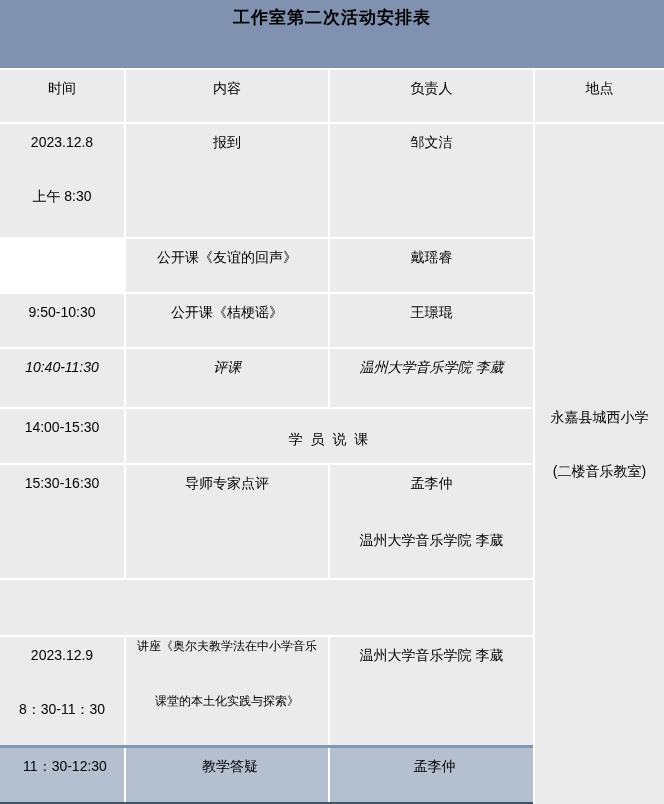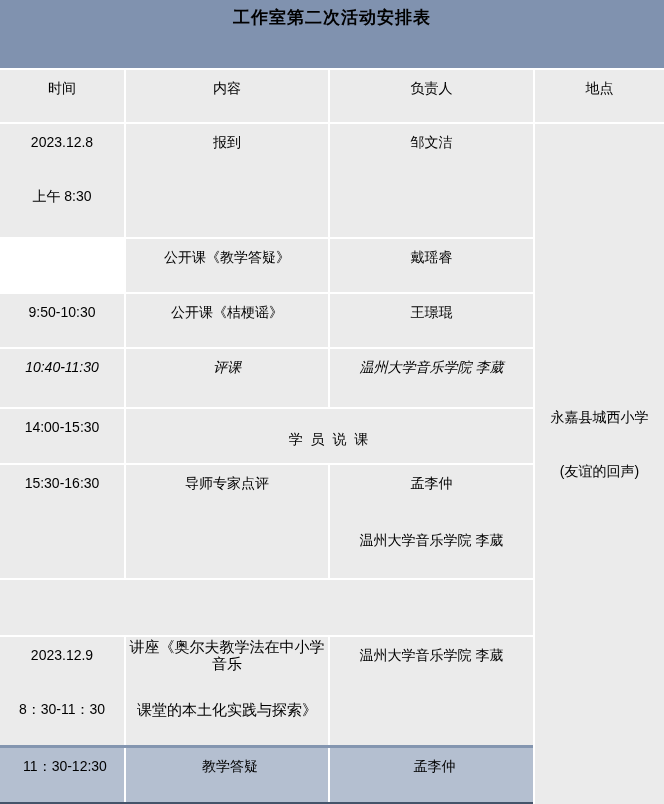--- a/index.html
+++ b/index.html
@@ -53,23 +53,23 @@
     left:535px;width:129px;top:124px;height:680px;
     justify-content:center;padding-top:16px;padding-bottom:56px;
   }
   
   .hl{background:var(--highlight_row_bg);padding-left:6px;}
   .divider{position:absolute;left:0;top:745px;width:533px;height:3px;background:var(--divider);}
   .bottom-edge{position:absolute;left:0;top:802px;width:533px;height:2px;background:var(--bottom_edge);}
   
   .mt34{margin-top:34px;}
   .mt37{margin-top:37px;}
-  .mt30{margin-top:30px;font-family:Liberation Serif, serif;}
+  .mt30{margin-top:38px;font-family:Liberation Serif, serif;}
   .pt5{padding-top:5px;justify-content:center;}
-  .small{font-size:15px;line-height:17px;padding-top:1px;}
+  .small{font-size:12px;line-height:17px;padding-top:1px;}
   .spaced{letter-spacing:2px;}
 </style>
 </head>
 <body>
 
 <div class="page">
 
   <div class="titlebar">
     <span>工作室第二次活动安排表</span>
   </div>
@@ -92,21 +92,21 @@
     <span class="mt34">上午 8:30</span>
   </div>
   <div class="cell c2 r1">
     <span>报到</span>
   </div>
   <div class="cell c3 r1">
     <span>邹文洁</span>
   </div>
 
   <div class="cell c2 r2">
-    <span>公开课《教学答疑》</span>
+    <span>公开课《友谊的回声》</span>
   </div>
   <div class="cell c3 r2">
     <span>戴瑶睿</span>
   </div>
 
   <div class="cell c1 r3">
     <span>9:50-10:30</span>
   </div>
   <div class="cell c3 r3">
     <span>王璟琨</span>
@@ -166,16 +166,16 @@
     <span>教学答疑</span>
   </div>
   <div class="cell c3 r9 hl">
     <span>孟李仲</span>
   </div>
 
   <div class="bottom-edge"></div>
 
   <div class="cell venue-cell">
     <span>永嘉县城西小学</span>
-    <span class="mt34">(友谊的回声)</span>
+    <span class="mt34">(二楼音乐教室)</span>
   </div>
 
 </div>
 
 </body></html>

